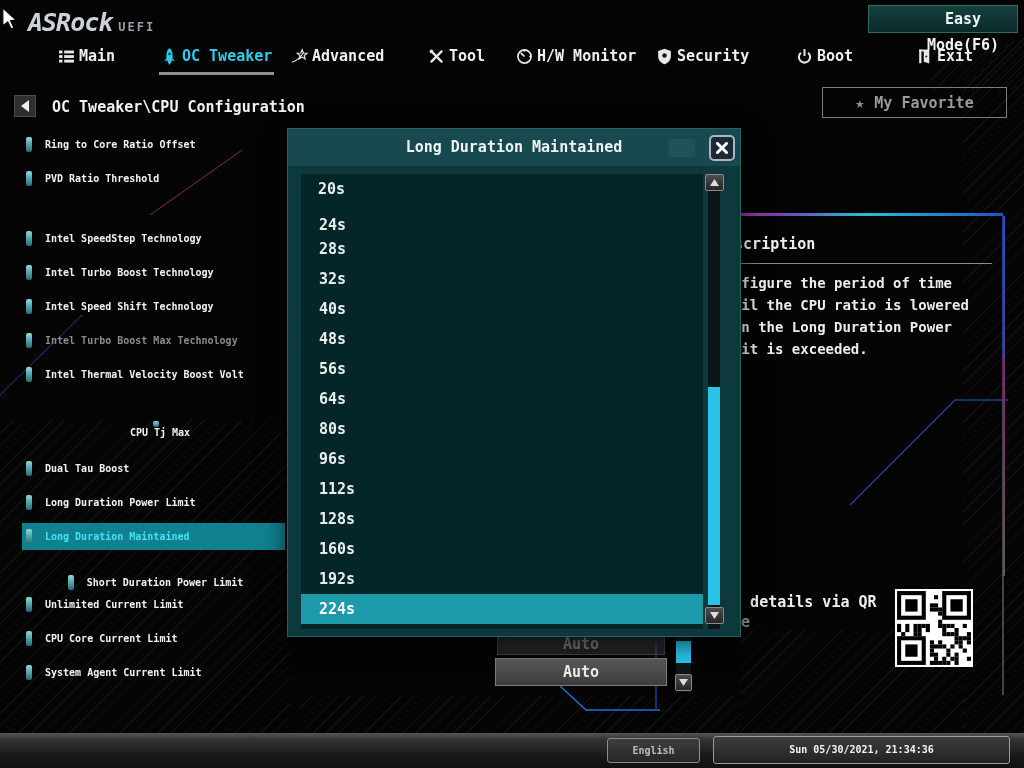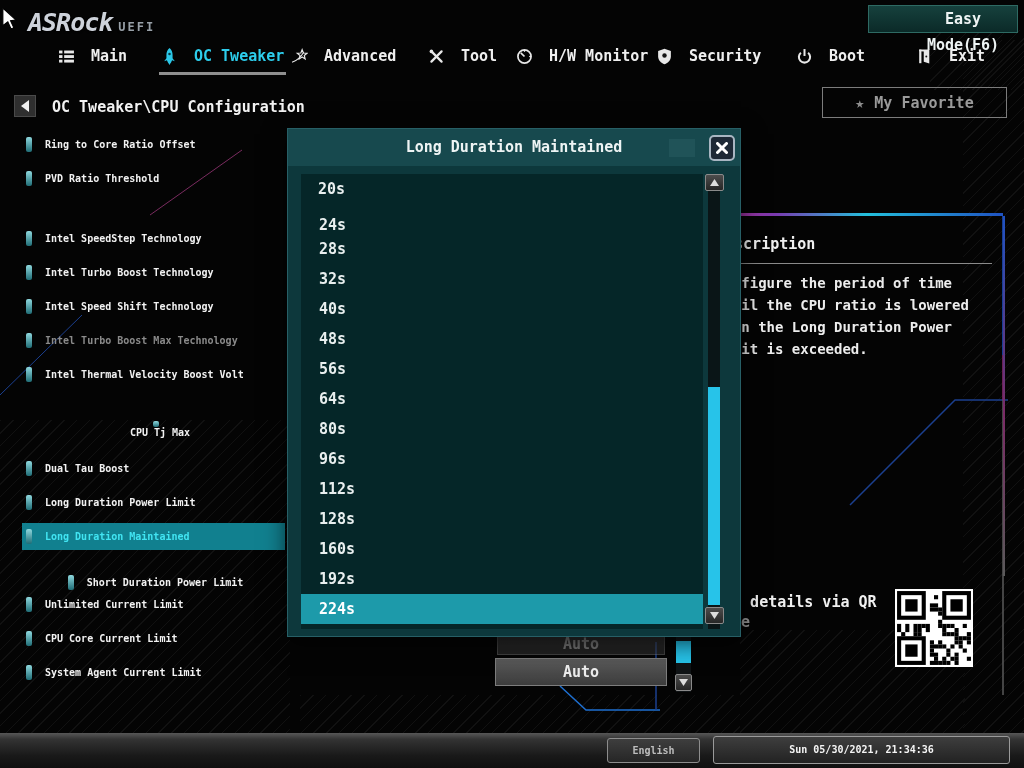--- a/index.html
+++ b/index.html
@@ -17,21 +17,21 @@
   #decor-lines { position:absolute; left:0; top:0; pointer-events:none; }
   
   #logo { left:28px; top:8px; font-style:italic; font-size:25px; letter-spacing:-1px;
     color:#cdd2da; text-shadow:0 1px 2px #000; }
   #logo .uefi { font-style:normal; font-size:12px; letter-spacing:2px; color:#98a0a8; margin-left:6px; }
   #easy-mode { left:868px; top:5px; width:150px; height:28px; line-height:26px; text-align:center;
     font-size:15px; color:#eef4f4; background:linear-gradient(#16413d,#0b2a28);
     border:1px solid #2e6a63; cursor:pointer;padding-left:40px; }
   
   #main-nav { left:0; top:44px; width:1024px; height:36px; }
-  .nav-item { position:absolute; top:3px; display:inline-flex; align-items:center; gap:16px;
+  .nav-item { position:absolute; top:3px; display:inline-flex; align-items:center; gap:4px;
     font-size:15px; color:#efefef; cursor:pointer; padding-bottom:8px; }
   .nav-item.active { color:#2dcdec; }
   .nav-item.active::after { content:""; position:absolute; left:-2px; right:-2px; bottom:-2px;
     height:3px; background:#8f8f8f; }
   .nav-icon { display:inline-flex; width:17px; height:17px; }
   
   #back-button { left:14px; top:95px; width:22px; height:22px; background:#2f2f2f;
     border:1px solid #4a4a4a; display:flex; align-items:center; justify-content:center; cursor:pointer; }
   #breadcrumb { left:52px; top:98px; font-size:15px; color:#f2f2f2; }
   #my-favorite { left:822px; top:87px; width:185px; height:31px; border:1px solid #7c7c7c;

